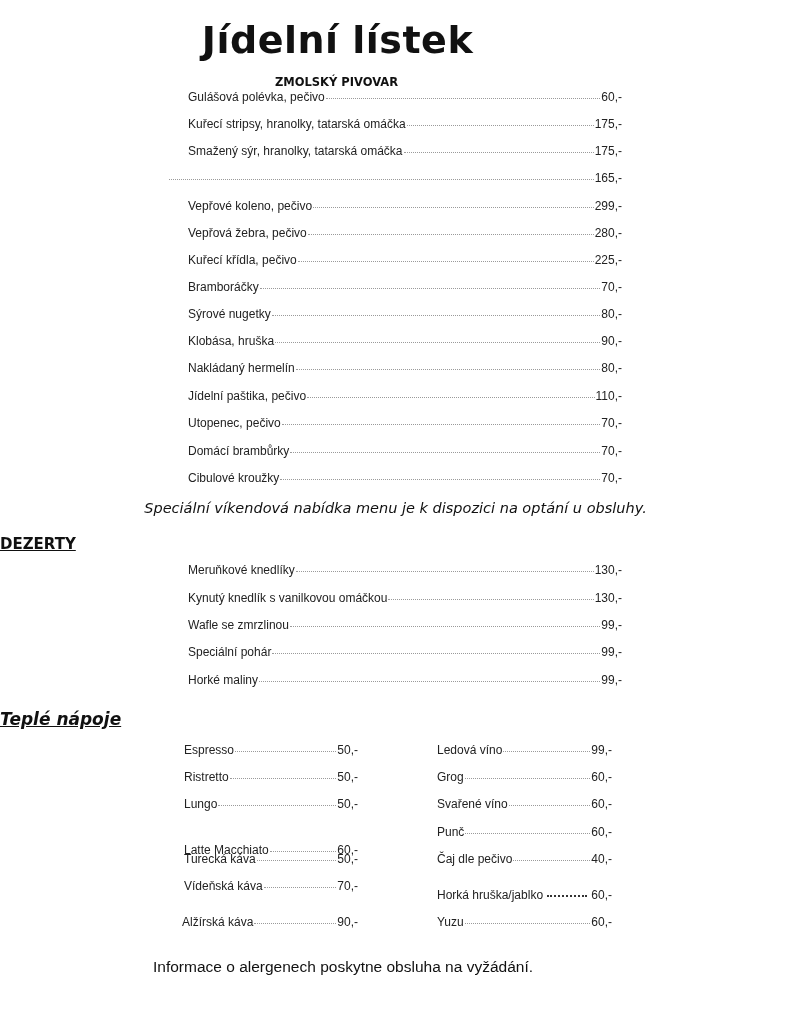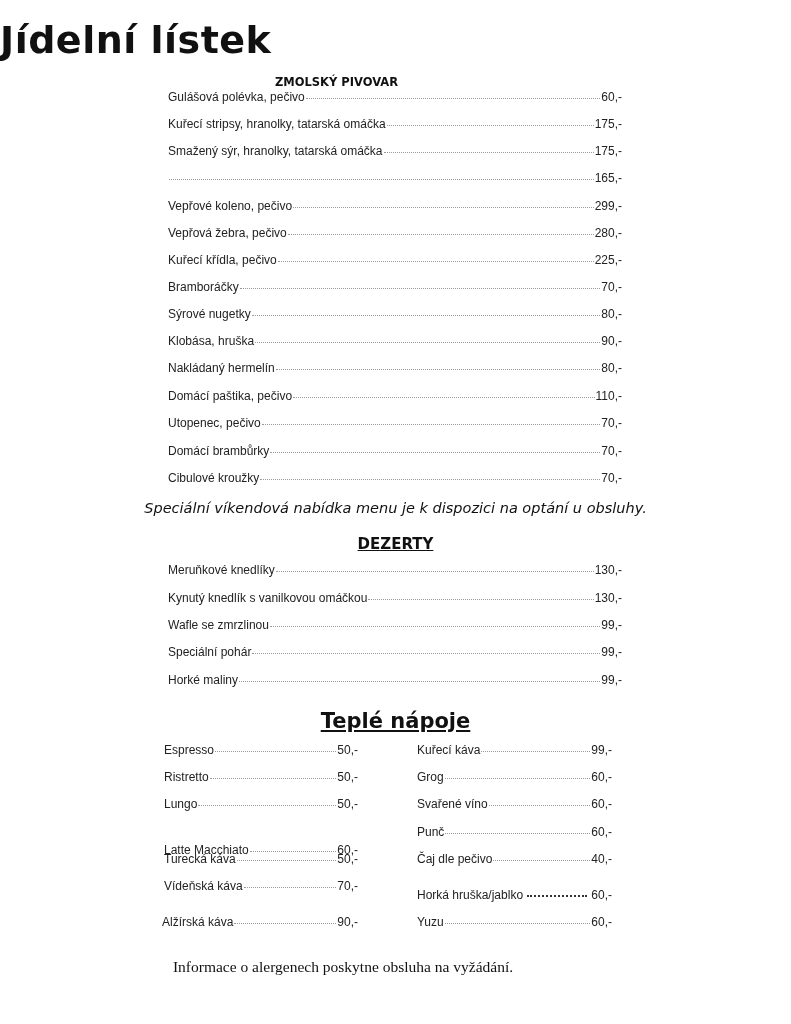--- a/index.html
+++ b/index.html
@@ -1,26 +1,26 @@
 <!DOCTYPE html>
 <html><head>
 <meta charset="utf-8">
 <style>
   html, body { margin: 0; padding: 0; background: #ffffff; }
   body { width: 791px; height: 1024px; position: relative; overflow: hidden; color: #111; font-family: "Liberation Sans", "DejaVu Sans", sans-serif; }
-  .title { position: absolute; left: 0; width: 643px; top: 18px; text-align: left; font-family: "DejaVu Sans", sans-serif; font-weight: bold; font-size: 38px; letter-spacing: 0.5px; color: #111; }
+  .title { position: absolute; left: 0; width: 643px; top: 18px; text-align: center; font-family: "DejaVu Sans", sans-serif; font-weight: bold; font-size: 38px; letter-spacing: 0.5px; color: #111; padding-left: 16px; }
   .subtitle { position: absolute; left: 0; width: 673px; top: 75px; text-align: center; font-family: "DejaVu Sans", sans-serif; font-weight: bold; font-size: 11.5px; color: #111; }
   .row { position: absolute; display: flex; align-items: baseline; font-size: 12px; color: #222; height: 16px; }
-  .row .name { white-space: nowrap; }
+  .row .name { white-space: nowrap; margin-left: 20px; }
   .row .dots { flex: 1; border-bottom: 1px dotted #9a9a9a; margin: 0 1px; transform: translateY(-2px); }
   .row .price { white-space: nowrap; }
   .main-row { left: 168px; width: 454px; }
   .note { position: absolute; left: 0; width: 791px; top: 500px; text-align: center; font-family: "DejaVu Sans", sans-serif; font-weight: normal; font-style: italic; font-size: 14.5px; color: #111; }
-  .section-h { position: absolute; left: 0; width: 791px; text-align: center; font-family: "DejaVu Sans", sans-serif; font-weight: bold; text-decoration: underline; color: #111; }
-  .footer { position: absolute; left: 0; width: 686px; top: 958px; text-align: center; font-family: Liberation Serif, serif; font-size: 15.5px; color: #111; }
+  .section-h { position: absolute; left: 0; width: 791px; font-family: "DejaVu Sans", sans-serif; font-weight: bold; text-decoration: underline; color: #111; }
+  .footer { position: absolute; left: 0; width: 686px; top: 958px; text-align: center; font-family: Liberation Sans, sans-serif; font-size: 15.5px; color: #111; }
 </style>
 </head>
 <body>
 
 <div>
   <div class="title">Jídelní lístek</div>
   <div class="subtitle">ZMOLSKÝ PIVOVAR</div>
 
   <div>
     <div class="row main-row" style="top:90px">
@@ -71,21 +71,21 @@
         <span class="name">Klobása, hruška</span>
         <span class="dots"></span>
         <span class="price">90,-</span>
       </div>
     <div class="row main-row" style="top:361px">
         <span class="name">Nakládaný hermelín</span>
         <span class="dots"></span>
         <span class="price">80,-</span>
       </div>
     <div class="row main-row" style="top:389px">
-        <span class="name">Domácí paštika, pečivo</span>
+        <span class="name">Jídelní paštika, pečivo</span>
         <span class="dots"></span>
         <span class="price">110,-</span>
       </div>
     <div class="row main-row" style="top:416px">
         <span class="name">Utopenec, pečivo</span>
         <span class="dots"></span>
         <span class="price">70,-</span>
       </div>
     <div class="row main-row" style="top:444px">
         <span class="name">Domácí brambůrky</span>
@@ -123,21 +123,21 @@
         <span class="dots"></span>
         <span class="price">99,-</span>
       </div>
     <div class="row main-row" style="top:673px">
         <span class="name">Horké maliny</span>
         <span class="dots"></span>
         <span class="price">99,-</span>
       </div>
   </div>
 
-  <div class="section-h" style="top:709px; font-size:21px;">Teplé nápoje</div>
+  <div class="section-h" style="top:709px; font-size:17px;font-style:italic;">Teplé nápoje</div>
   <div>
     <div class="row" style="left:164px; width:194px; top:743px">
         <span class="name">Espresso</span>
         <span class="dots"></span>
         <span class="price">50,-</span>
       </div>
     <div class="row" style="left:164px; width:194px; top:770px">
         <span class="name">Ristretto</span>
         <span class="dots"></span>
         <span class="price">50,-</span>
@@ -163,21 +163,21 @@
         <span class="price">70,-</span>
       </div>
     <div class="row" style="left:162px; width:196px; top:915px">
         <span class="name">Alžírská káva</span>
         <span class="dots"></span>
         <span class="price">90,-</span>
       </div>
   </div>
   <div>
     <div class="row" style="left:417px; width:195px; top:743px">
-        <span class="name">Kuřecí káva</span>
+        <span class="name">Ledová víno</span>
         <span class="dots"></span>
         <span class="price">99,-</span>
       </div>
     <div class="row" style="left:417px; width:195px; top:770px">
         <span class="name">Grog</span>
         <span class="dots"></span>
         <span class="price">60,-</span>
       </div>
     <div class="row" style="left:417px; width:195px; top:797px">
         <span class="name">Svařené víno</span>

